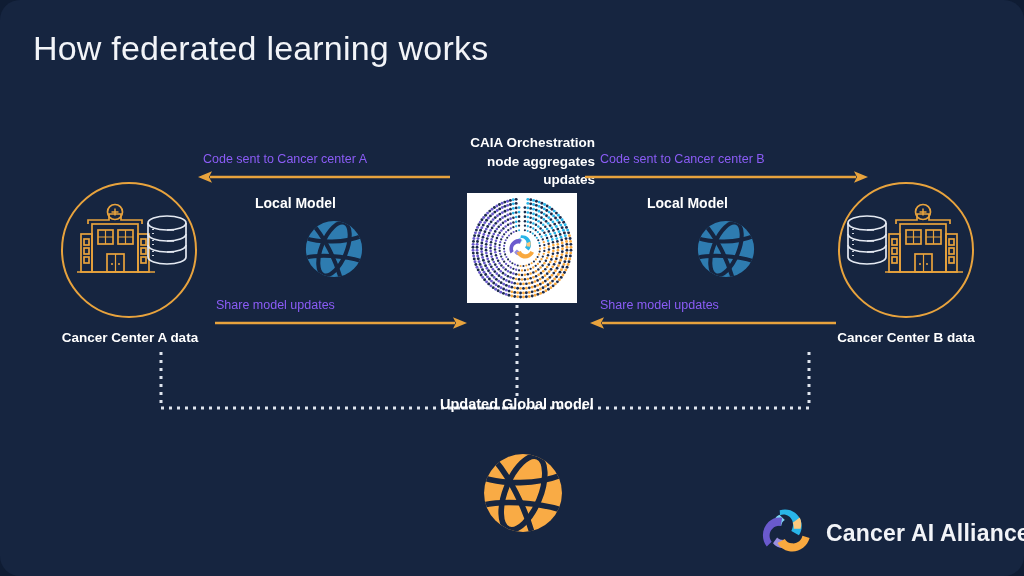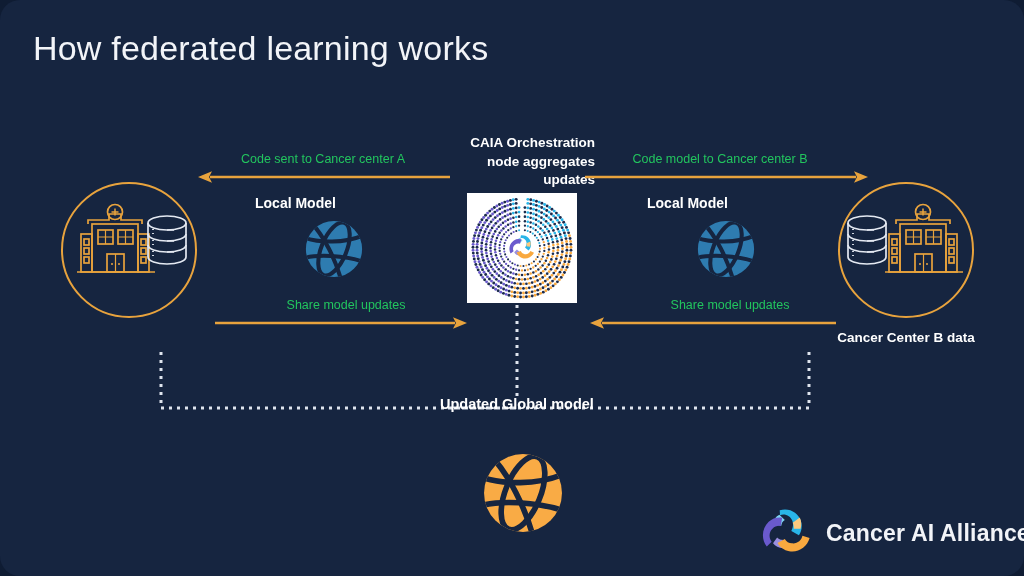--- a/index.html
+++ b/index.html
@@ -90,23 +90,23 @@
 
   .globe-blue { width: 62px; height: 62px; }
   #globe-a { left: 303px; top: 218px; }
   #globe-b { left: 695px; top: 218px; }
   .globe-blue svg, .globe-orange svg { display: block; }
 
   
   .arrow-label {
     font-size: 12.5px;
     font-weight: 400;
-    color: #22c55e;
+    color: #8b5cf6;
     white-space: nowrap;
-    text-align: center;
+    text-align: left;
   }
   #arrow-label-code-a { left: 203px; top: 152px; width: 240px; }
   #arrow-label-code-b { left: 600px; top: 152px; width: 240px; }
   #arrow-label-share-a { left: 216px; top: 298px; width: 260px; }
   #arrow-label-share-b { left: 600px; top: 298px; width: 260px; }
 
   .arrow-svg { display: block; }
   #arrow-code-a { left: 196px; top: 169px; }
   #arrow-code-b { left: 585px; top: 169px; }
   #arrow-share-a { left: 215px; top: 315px; }
@@ -774,20 +774,21 @@
         <path d="M85,61 a19,7 0 0 0 38,0"></path>
         <path d="M90,45 v1 M90,49 v1" stroke-width="1.8"></path>
         <path d="M90,56 v1 M90,60 v1" stroke-width="1.8"></path>
         <path d="M90,67 v1 M90,71 v1" stroke-width="1.8"></path>
         <path d="M104,46 h7" stroke-width="1.6"></path>
         <path d="M104,57 h7" stroke-width="1.6"></path>
         <path d="M104,68 h7" stroke-width="1.6"></path>
       </g>
     </svg>
   </div>
+  <div class="abs center-label" id="label-a">Cancer Center A data</div>
 
   <div class="abs center-circle" id="circle-b">
     <svg width="131" height="131" viewBox="0 0 131 131">
 
       <g stroke="#e4e9f2" stroke-width="1.7" fill="none">
         <ellipse cx="27" cy="39" rx="19" ry="7"></ellipse>
         <path d="M8,39 v34 a19,7 0 0 0 38,0 v-34"></path>
         <path d="M8,50 a19,7 0 0 0 38,0"></path>
         <path d="M8,61 a19,7 0 0 0 38,0"></path>
         <path d="M13,45 v1 M13,49 v1" stroke-width="1.8"></path>
@@ -859,21 +860,21 @@
       </g>
     </svg>
   </div>
 
   <div class="abs arrow-label" id="arrow-label-code-a">Code sent to Cancer center A</div>
   <svg class="abs arrow-svg" id="arrow-code-a" width="254" height="16" viewBox="0 0 254 16">
     <line x1="14" y1="8" x2="254" y2="8" stroke="#e8a33d" stroke-width="2.6"></line>
     <path d="M2,8 L16,2.2 L13,8 L16,13.8 Z" fill="#e8a33d"></path>
   </svg>
 
-  <div class="abs arrow-label" id="arrow-label-code-b">Code model to Cancer center B</div>
+  <div class="abs arrow-label" id="arrow-label-code-b">Code sent to Cancer center B</div>
   <svg class="abs arrow-svg" id="arrow-code-b" width="285" height="16" viewBox="0 0 285 16">
     <line x1="0" y1="8" x2="271" y2="8" stroke="#e8a33d" stroke-width="2.6"></line>
     <path d="M283,8 L269,2.2 L272,8 L269,13.8 Z" fill="#e8a33d"></path>
   </svg>
 
   <div class="abs arrow-label" id="arrow-label-share-a">Share  model updates</div>
   <svg class="abs arrow-svg" id="arrow-share-a" width="254" height="16" viewBox="0 0 254 16">
     <line x1="0" y1="8" x2="240" y2="8" stroke="#e8a33d" stroke-width="2.6"></line>
     <path d="M252,8 L238,2.2 L241,8 L238,13.8 Z" fill="#e8a33d"></path>
   </svg>

